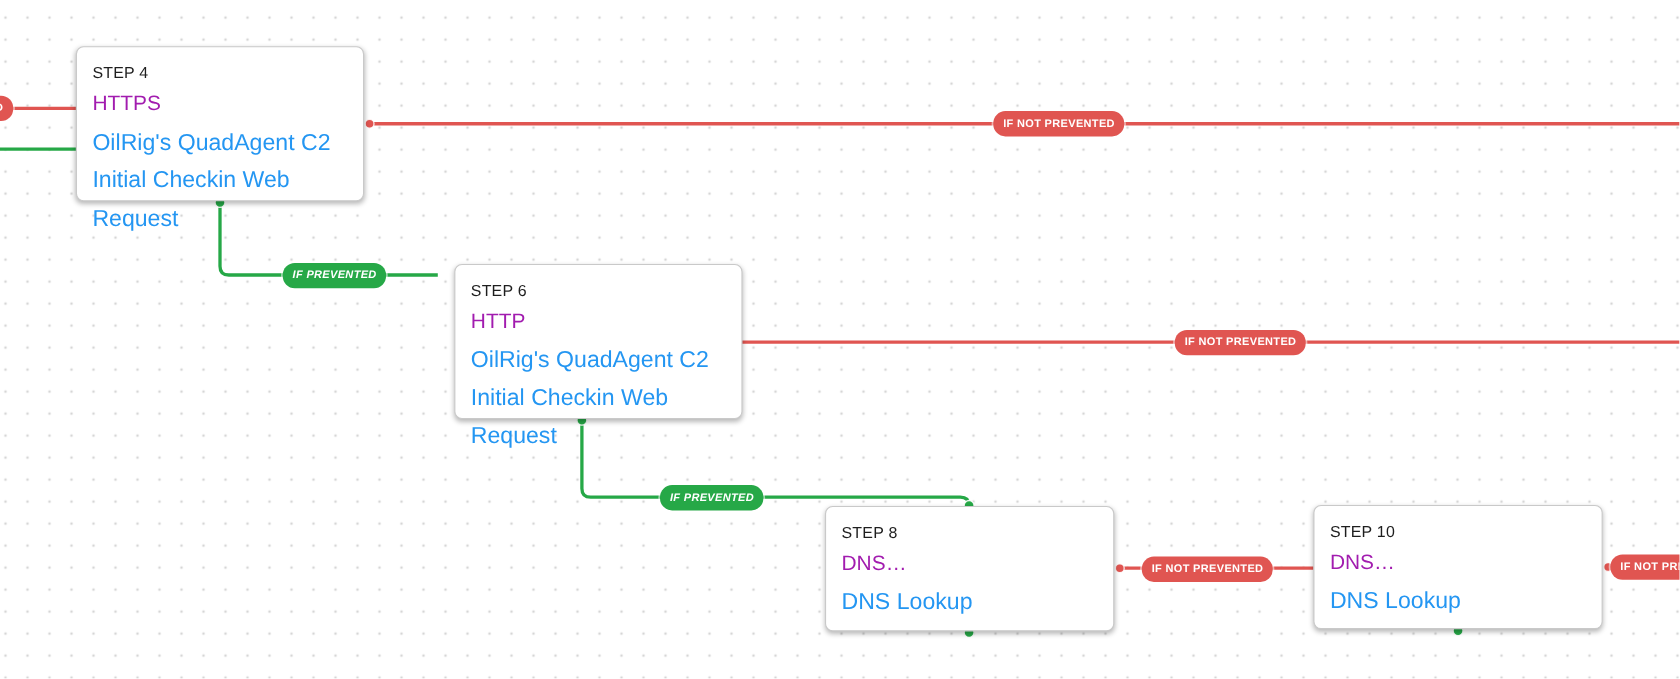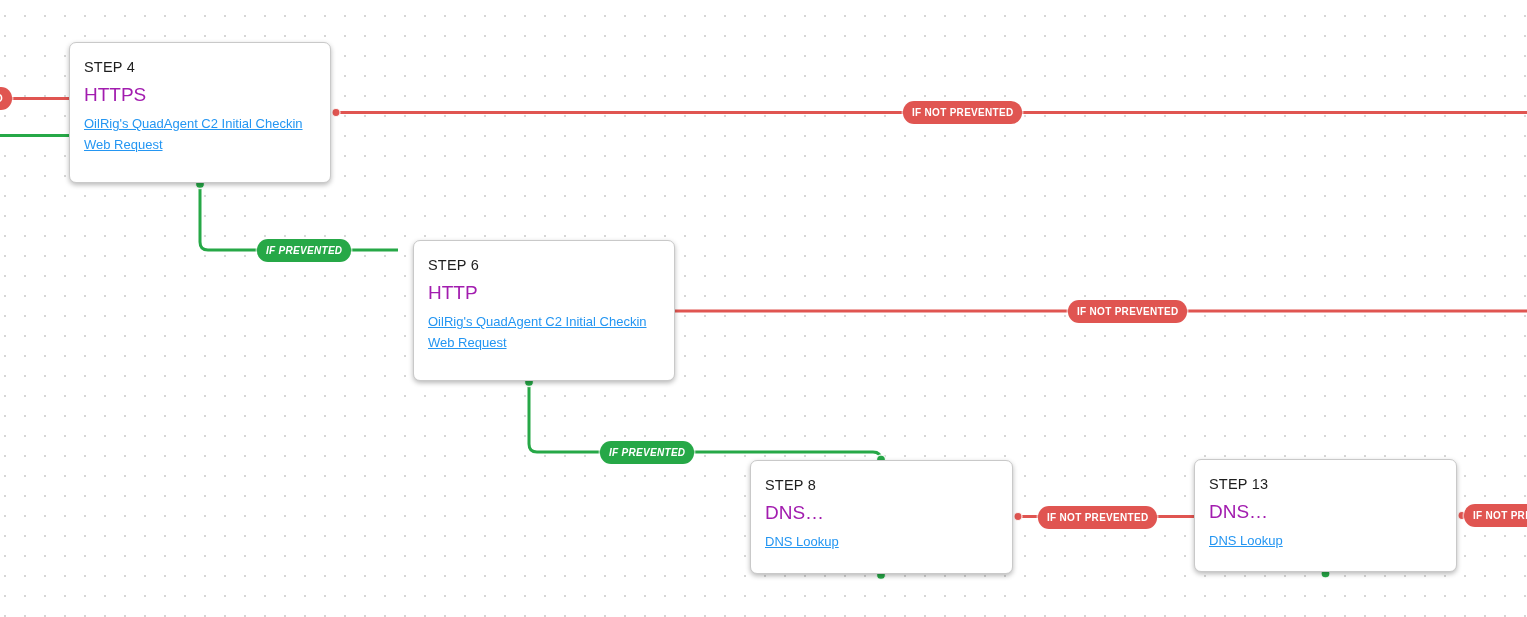--- a/index.html
+++ b/index.html
@@ -25,21 +25,21 @@
     width:262px;box-sizing:border-box;
     background:#fff;
     border:1px solid #c9c9c9;
     border-radius:7px;
     box-shadow:0 2px 5px rgba(0,0,0,.28);
     padding:16px 14px 12px 14px;
     cursor:grab;
   }
   .card .step{font-size:14.5px;color:#1e1e1e;letter-spacing:.2px;margin:0 0 9px 0;}
   .card .title{font-size:19px;color:#a21caf;margin:0 0 7px 0;}
-  .card .link{font-size:13px;line-height:1.64;color:#2496F2;cursor:pointer;text-decoration:underline;}
+  .card .link{font-size:21px;line-height:1.64;color:#2496F2;cursor:pointer;}
 
   .badge{
     position:absolute;z-index:3;
     font-size:10px;font-weight:bold;letter-spacing:.3px;line-height:15px;
     color:#fff;white-space:nowrap;
     padding:4px 9px;border-radius:11px;
     box-shadow:0 0 0 1.5px rgba(255,255,255,.55);
     cursor:pointer;
   }
   .badge.red{background:#E05551;}
@@ -88,21 +88,21 @@
     <div class="link">OilRig's QuadAgent C2 Initial Checkin Web Request</div>
   </div>
 
   <div class="card" style="left:750px;top:460px;width:263px;height:114px">
     <div class="step">STEP 8</div>
     <div class="title">DNS…</div>
     <div class="link">DNS Lookup</div>
   </div>
 
   <div class="card" style="left:1194px;top:459px;width:263px;height:113px">
-    <div class="step">STEP 13</div>
+    <div class="step">STEP 10</div>
     <div class="title">DNS…</div>
     <div class="link">DNS Lookup</div>
   </div>
 
   <div class="badge red" style="right:1515px;top:87px">IF NOT PREVENTED</div>
   <div class="badge red" style="left:903px;top:101px">IF NOT PREVENTED</div>
   <div class="badge green" style="left:257px;top:239px">IF PREVENTED</div>
   <div class="badge red" style="left:1068px;top:300px">IF NOT PREVENTED</div>
   <div class="badge green" style="left:600px;top:441px">IF PREVENTED</div>
   <div class="badge red" style="left:1038px;top:506px">IF NOT PREVENTED</div>

